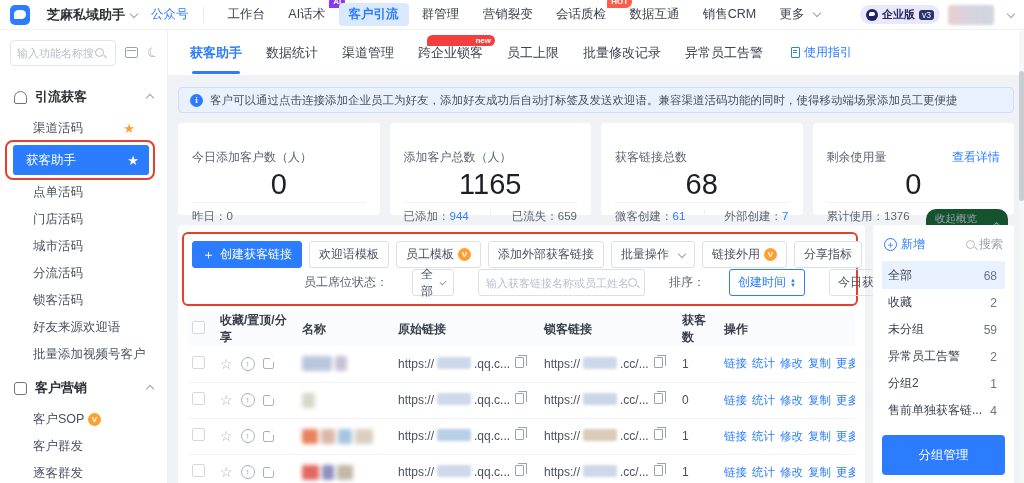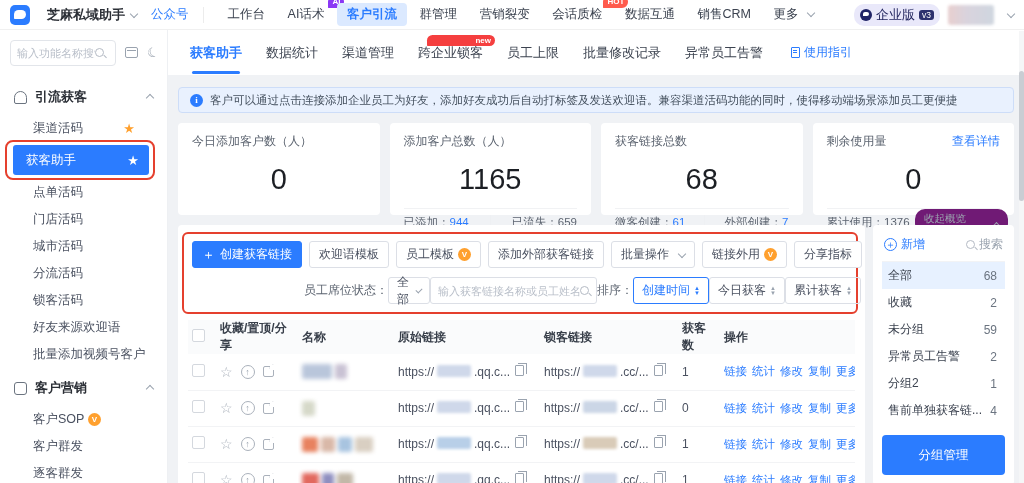--- a/index.html
+++ b/index.html
@@ -23,21 +23,21 @@
   .nav-item { font-size:12.5px; color:#3c4350; position:relative; padding:3px 10px; border-radius:4px; cursor:pointer; white-space:nowrap; }
   .nav-item.active { background:#dbe9ff; color:#2b7cff; font-weight:bold; }
   .mini-badge { position:absolute; top:-7px; right:-10px; color:#fff; font-size:8px; font-weight:bold;
     padding:1px 4px; border-radius:7px 7px 7px 1px; line-height:1.2; }
   .mini-badge.ai { background:#8a38f5; }
   .mini-badge.hot { background:#ff5b4d; right:-16px; }
   .top-right { margin-left:auto; display:flex; align-items:center; gap:8px; }
   .plan-pill { background:#e9e8fa; border-radius:10px; display:flex; align-items:center; gap:4px; padding:2px 6px; }
   .plan-dot { width:12px; height:12px; border-radius:50%; background:#1f2366; position:relative; }
   .plan-dot::after { content:""; position:absolute; left:3px; top:3px; width:6px; height:4px; background:#fff; border-radius:3px 3px 3px 0; }
-  .plan-label { font-size:13px; font-weight:normal; color:#23265f; }
+  .plan-label { font-size:11px; font-weight:bold; color:#23265f; }
   .plan-ver { font-size:8.5px; color:#fff; background:#2d316e; border-radius:3px; padding:0 3px; }
   .avatar-blur { width:46px; height:20px; border-radius:3px;
     background:linear-gradient(90deg,#e8cfcf,#d9d3dd 40%,#cfd6df); filter:blur(1.5px); }
 
   
   .cols { display:flex; height:453px; }
   .left-col { width:168px; flex:none; background:#fff; border-right:1px solid #eef0f3; display:flex; flex-direction:column; }
   .right-col { flex:1; display:flex; flex-direction:column; min-width:0; }
 
   
@@ -77,45 +77,45 @@
 
   
   .main { flex:1; background:#f0f2f5; padding:12px 10px 0 10px; position:relative; min-width:0; }
   .banner { background:#e9f1fe; border:1px solid #cdddf8; border-radius:4px; height:26px;
     display:flex; align-items:center; gap:7px; padding:0 11px; }
   .info-icon { width:13px; height:13px; border-radius:50%; background:#2b7cff; color:#fff; font-size:9px;
     font-weight:bold; display:flex; align-items:center; justify-content:center; flex:none; font-family:"Liberation Serif",serif; }
   .banner-text { font-size:11.5px; color:#44505e; white-space:nowrap; overflow:hidden; }
 
   .stats { display:flex; gap:10px; margin-top:10px; }
-  .card { flex:1; background:#fff; border-radius:4px; padding:10px 14px 8px 14px; height:92px; display:flex; flex-direction:column;gap:11px; }
+  .card { flex:1; background:#fff; border-radius:4px; padding:26px 14px 8px 14px; height:92px; display:flex; flex-direction:column; }
   .card-head { display:flex; justify-content:space-between; align-items:center; }
   .card-title { font-size:12px; color:#5c6470; }
   .card-link { font-size:12px; color:#2b7cff; cursor:pointer; }
   .card-value { font-size:29px; color:#1c1f24; text-align:center; flex:1; line-height:1.25; }
   .card-foot { border-top:1px solid #f1f2f4; padding-top:6px; display:flex; align-items:center; font-size:11.5px; color:#5c6470; }
   .foot-sp { flex:1; display:flex; justify-content:space-between; }
   .v-blue { color:#2b7cff; }
   .foot-div { width:1px; height:12px; background:#eef0f3; margin:0 10px; }
 
   .panels { display:flex; gap:8px; margin-top:10px; align-items:stretch; height:260px; position:relative; }
-  .collapse-pill { position:absolute; right:6px; top:-16px; background:#701a75; color:#9aa1ad;
-    font-size:10.5px; padding:3px 9px 8px 9px; border-radius:10px; display:flex; gap:22px; align-items:flex-end; z-index:0; }
+  .collapse-pill { position:absolute; right:6px; top:-16px; background:#14532d; color:#9aa1ad;
+    font-size:10.5px; padding:3px 9px 8px 9px; border-radius:10px; display:flex; gap:11px; align-items:flex-end; z-index:0; }
   .collapse-pill .chev { border-color:#9aa1ad; width:5px; height:5px; }
   .content-panel { flex:1; background:#fff; border-radius:4px 4px 0 0; padding:10px 10px 0 10px; min-width:0; position:relative; z-index:1; }
 
   .red-box { border:2.5px solid #e5402e; border-radius:6px; padding:7px 8px 8px 8px; margin:-3px -3px 6px -6px; }
   .btn-row { display:flex; gap:7px; align-items:center; }
   .btn { height:27px; border:1px solid #dcdfe6; border-radius:3px; background:#fff; color:#4a5160;
     font-size:12px; display:flex; align-items:center; gap:4px; padding:0 9px; cursor:pointer; white-space:nowrap; }
   .btn.primary { background:#2b7cff; border-color:#2b7cff; color:#fff; }
   .plus { font-size:13px; line-height:1; margin-right:1px; }
   .medal { width:13px; height:13px; border-radius:50%; background:#ffa02e; color:#fff; font-size:8px; font-weight:bold;
     display:flex; align-items:center; justify-content:center; flex:none; }
-  .filter-row { display:flex; align-items:center; margin-top:9px; gap:0; padding-left:112px; }
+  .filter-row { display:flex; align-items:center; margin-top:1px; gap:24px; padding-left:112px; }
   .f-label { font-size:12px; color:#5c6470; white-space:nowrap; }
   .select { width:98px; height:27px; border:1px solid #dcdfe6; border-radius:3px; display:flex; align-items:center;
     justify-content:space-between; padding:0 8px; font-size:12px; color:#4a5160; cursor:pointer; }
   .q-input { width:192px; height:27px; border:1px solid #dcdfe6; border-radius:3px; display:flex; align-items:center; padding:0 7px; }
   .q-input input { border:none; outline:none; flex:1; font-size:11px; color:#333; font-family:inherit; min-width:0; }
   .q-input input::placeholder { color:#b9bfc9; }
   .sort-btn { height:27px; border:1px solid #dcdfe6; border-radius:3px; display:flex; align-items:center; gap:4px;
     padding:0 8px; font-size:12px; color:#4a5160; cursor:pointer; white-space:nowrap; }
   .sort-btn.active { border-color:#2b7cff; color:#2b7cff; }
   .arrows { display:flex; flex-direction:column; font-size:6px; line-height:4.5px; color:#9aa3af; }
@@ -266,20 +266,23 @@
           <span class="info-icon">i</span>
           <span class="banner-text">客户可以通过点击连接添加企业员工为好友，添加好友成功后自动打标签及发送欢迎语。兼容渠道活码功能的同时，使得移动端场景添加员工更便捷</span>
         </div>
 
         <div class="stats">
           <div class="card">
             <div class="card-head">
                 <span class="card-title">今日添加客户数（人）</span>
               </div>
             <div class="card-value">0</div>
+            <div class="card-foot">
+                <span><span>昨日：</span><span>0</span></span>
+              </div>
           </div>
           <div class="card">
             <div class="card-head">
                 <span class="card-title">添加客户总数（人）</span>
               </div>
             <div class="card-value">1165</div>
             <div class="card-foot">
                 <span class="foot-sp">
                   <span><span>已添加：</span><span class="v-blue">944</span></span>
                   <span class="foot-div"></span>

